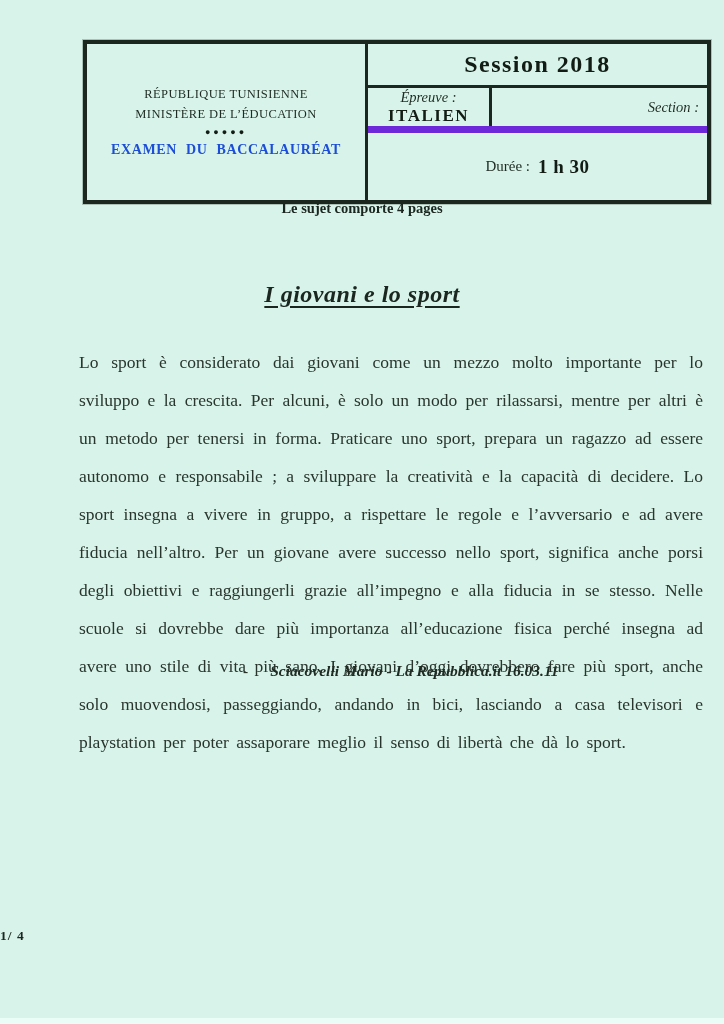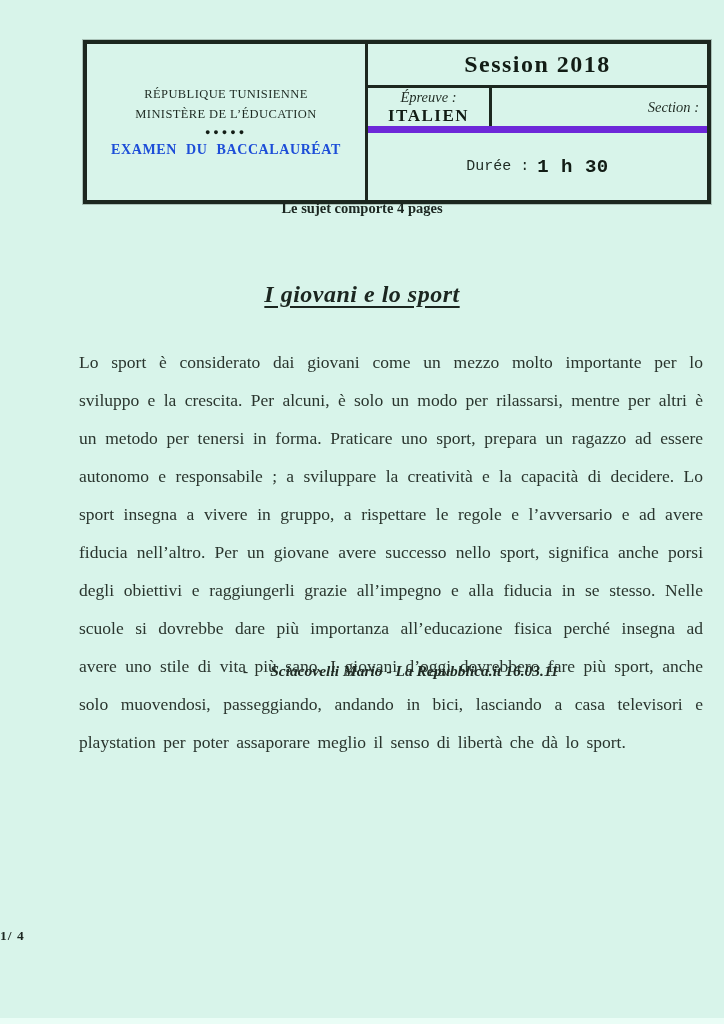--- a/index.html
+++ b/index.html
@@ -113,21 +113,20 @@
     font-size: 14.5px;
     color: #121c15;
     line-height: 19px;
   }
   .duree-row {
     flex: 1;
     display: flex;
     align-items: center;
     justify-content: center;
     gap: 8px;
-    font-family: Liberation Mono, monospace;
   }
   .duree-label { font-size: 15px; color: #1e2a22; }
   .duree-value {
     font-weight: bold;
     font-size: 19px;
     letter-spacing: 0.5px;
     color: #121c15;
   }
   
   .notice {

